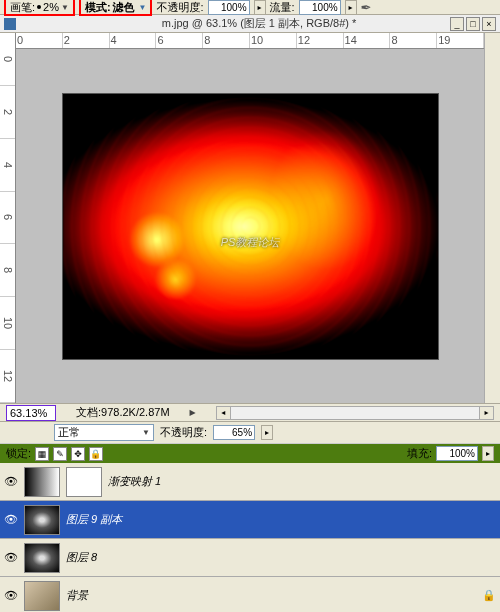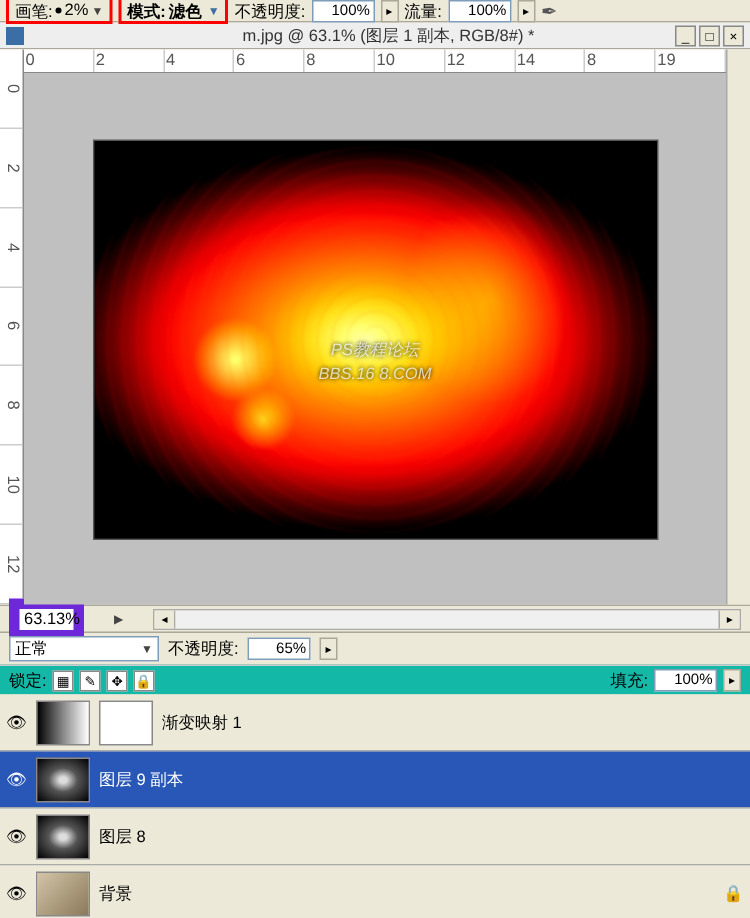--- a/index.html
+++ b/index.html
@@ -26,41 +26,41 @@
 .ruler-h .tick { border-right: 1px solid #ccc; flex: 1; text-align: left; padding: 1px; }
 .canvas-view { flex: 1; background: #c0c0c0; display: flex; align-items: center; justify-content: center; position: relative; }
 .canvas { width: 375px; height: 265px; background: #000; position: relative; overflow: hidden; box-shadow: 0 0 0 1px #555; font-style: italic; }
 .fire { position: absolute; inset: 0; background: radial-gradient(ellipse 60% 55% at 48% 50%, #fff2a0 0%, #ffcc33 15%, #ff8800 30%, #ff4400 48%, #cc1100 62%, #550000 78%, #000 92%); filter: blur(1px) contrast(1.3); }
 .fire::before { content: ""; position: absolute; inset: 0; background: radial-gradient(circle 40px at 25% 55%, #ffdd77 0%, transparent 70%), radial-gradient(circle 30px at 30% 70%, #ffaa33 0%, transparent 70%), radial-gradient(ellipse 80px 100px at 70% 40%, #ff6600 0%, transparent 70%); mix-blend-mode: screen; }
 .fire::after { content: ""; position: absolute; inset: 0; background: repeating-radial-gradient(circle at 50% 50%, transparent 0, transparent 8px, rgba(255,100,0,0.15) 9px, transparent 10px); }
 .watermark { position: absolute; left: 50%; top: 56%; transform: translate(-50%, -50%); text-align: center; color: rgba(255,255,255,0.7); font-size: 13px; line-height: 1.5; text-shadow: 0 0 3px #000; white-space: nowrap; }
 .scrollbar-v { width: 16px; background: #ece9d8; border-left: 1px solid #aaa; }
 
 .status-row { height: 18px; background: #ece9d8; border-top: 1px solid #aca899; display: flex; align-items: center; padding: 0 6px; gap: 20px; font-size: 10px; }
-.zoom-pct { width: 50px; border: 7px solid #6d28d9; background: #fff; padding: 1px 3px; }
+.zoom-pct { width: 50px; border: 1px solid #6d28d9; background: #fff; padding: 1px 3px; }
 .hscroll { flex: 1; height: 14px; background: #ece9d8; border: 1px solid #aaa; display: flex; }
 .hscroll .end { width: 14px; background: #ece9d8; border-right: 1px solid #aaa; display: flex; align-items: center; justify-content: center; font-size: 8px; }
 .hscroll .end:last-child { border-right: none; border-left: 1px solid #aaa; }
 .hscroll .track { flex: 1; background: #f0f0f0; }
 
 .layers-opts { height: 22px; background: #ece9d8; border-top: 1px solid #aca899; display: flex; align-items: center; padding: 0 6px; gap: 6px; }
-.blend-select { width: 100px; height: 17px; border: 1px solid #7f9db9; background: #fff; display: flex; align-items: center; justify-content: space-between; padding: 0 3px; }
-.layers-lock { height: 20px; background: #14b8a6; display: flex; align-items: center; padding: 0 6px; gap: 4px; border-top: 1px solid #ccc; }
+.blend-select { width: 100px; height: 17px; border: 1px solid #7f9db9; background: #fff; display: flex; align-items: center; justify-content: space-between; padding: 0 3px; margin-left: 48px; }
+.layers-lock { height: 20px; background: #4d7c0f; display: flex; align-items: center; padding: 0 6px; gap: 4px; border-top: 1px solid #ccc; }
 .lock-ico { width: 14px; height: 14px; border: 1px solid #888; background: #fff; display: flex; align-items: center; justify-content: center; font-size: 9px; }
 
 .layers { background: #ece9d8; }
 .layer { height: 38px; border-bottom: 1px solid #aaa; display: flex; align-items: center; padding: 0 4px; gap: 6px; background: #ece9d8; }
 .layer.sel { background: #2857b8; color: #fff; }
 .eye { width: 14px; height: 14px; display: flex; align-items: center; justify-content: center; font-size: 11px; }
 .thumb { width: 36px; height: 30px; border: 1px solid #888; background: #fff; display: flex; align-items: center; justify-content: center; position: relative; }
 .thumb-grad { width: 100%; height: 100%; background: linear-gradient(90deg, #000 0%, #888 50%, #fff 100%); }
 .thumb-mask { width: 36px; height: 30px; border: 1px solid #888; background: #fff; }
 .thumb-cloud { width: 100%; height: 100%; background: radial-gradient(ellipse at 50% 50%, #ddd 10%, #555 40%, #000 100%); }
 .thumb-bg { width: 100%; height: 100%; background: linear-gradient(135deg, #d4c4a8 0%, #8a7a5a 100%); }
-.layer-name { font-size: 11px; }
+.layer-name { font-size: 11px; font-style: italic; }
 </style>
 </head>
 <body>
 
 <div class="top-toolbar">
   <div class="brush-box">
     <span>画笔:</span>
     <span class="brush-dot"></span>
     <span>2%</span>
     <span class="dropdown-arrow">▼</span>
@@ -111,30 +111,30 @@
       <div class="tick">12</div>
         <div class="tick">14</div>
       <div class="tick">8</div>
         <div class="tick">19</div>
     </div>
     <div class="canvas-view">
       <div class="canvas">
         <div class="fire"></div>
         <div class="watermark">
           <div>PS教程论坛</div>
-          <div>BBS.16    8.COM</div>
         </div>
       </div>
     </div>
   </div>
   <div class="scrollbar-v"></div>
 </div>
 
 <div class="status-row">
   <div class="zoom-pct">63.13%</div>
+  <span><span>文档:</span><span>978.2K/2.87M</span></span>
   <span class="dropdown-arrow">▶</span>
   <div class="hscroll">
     <div class="end">◂</div>
     <div class="track"></div>
     <div class="end">▸</div>
   </div>
 </div>
 
 <div class="layers-opts">
   <div class="blend-select">

